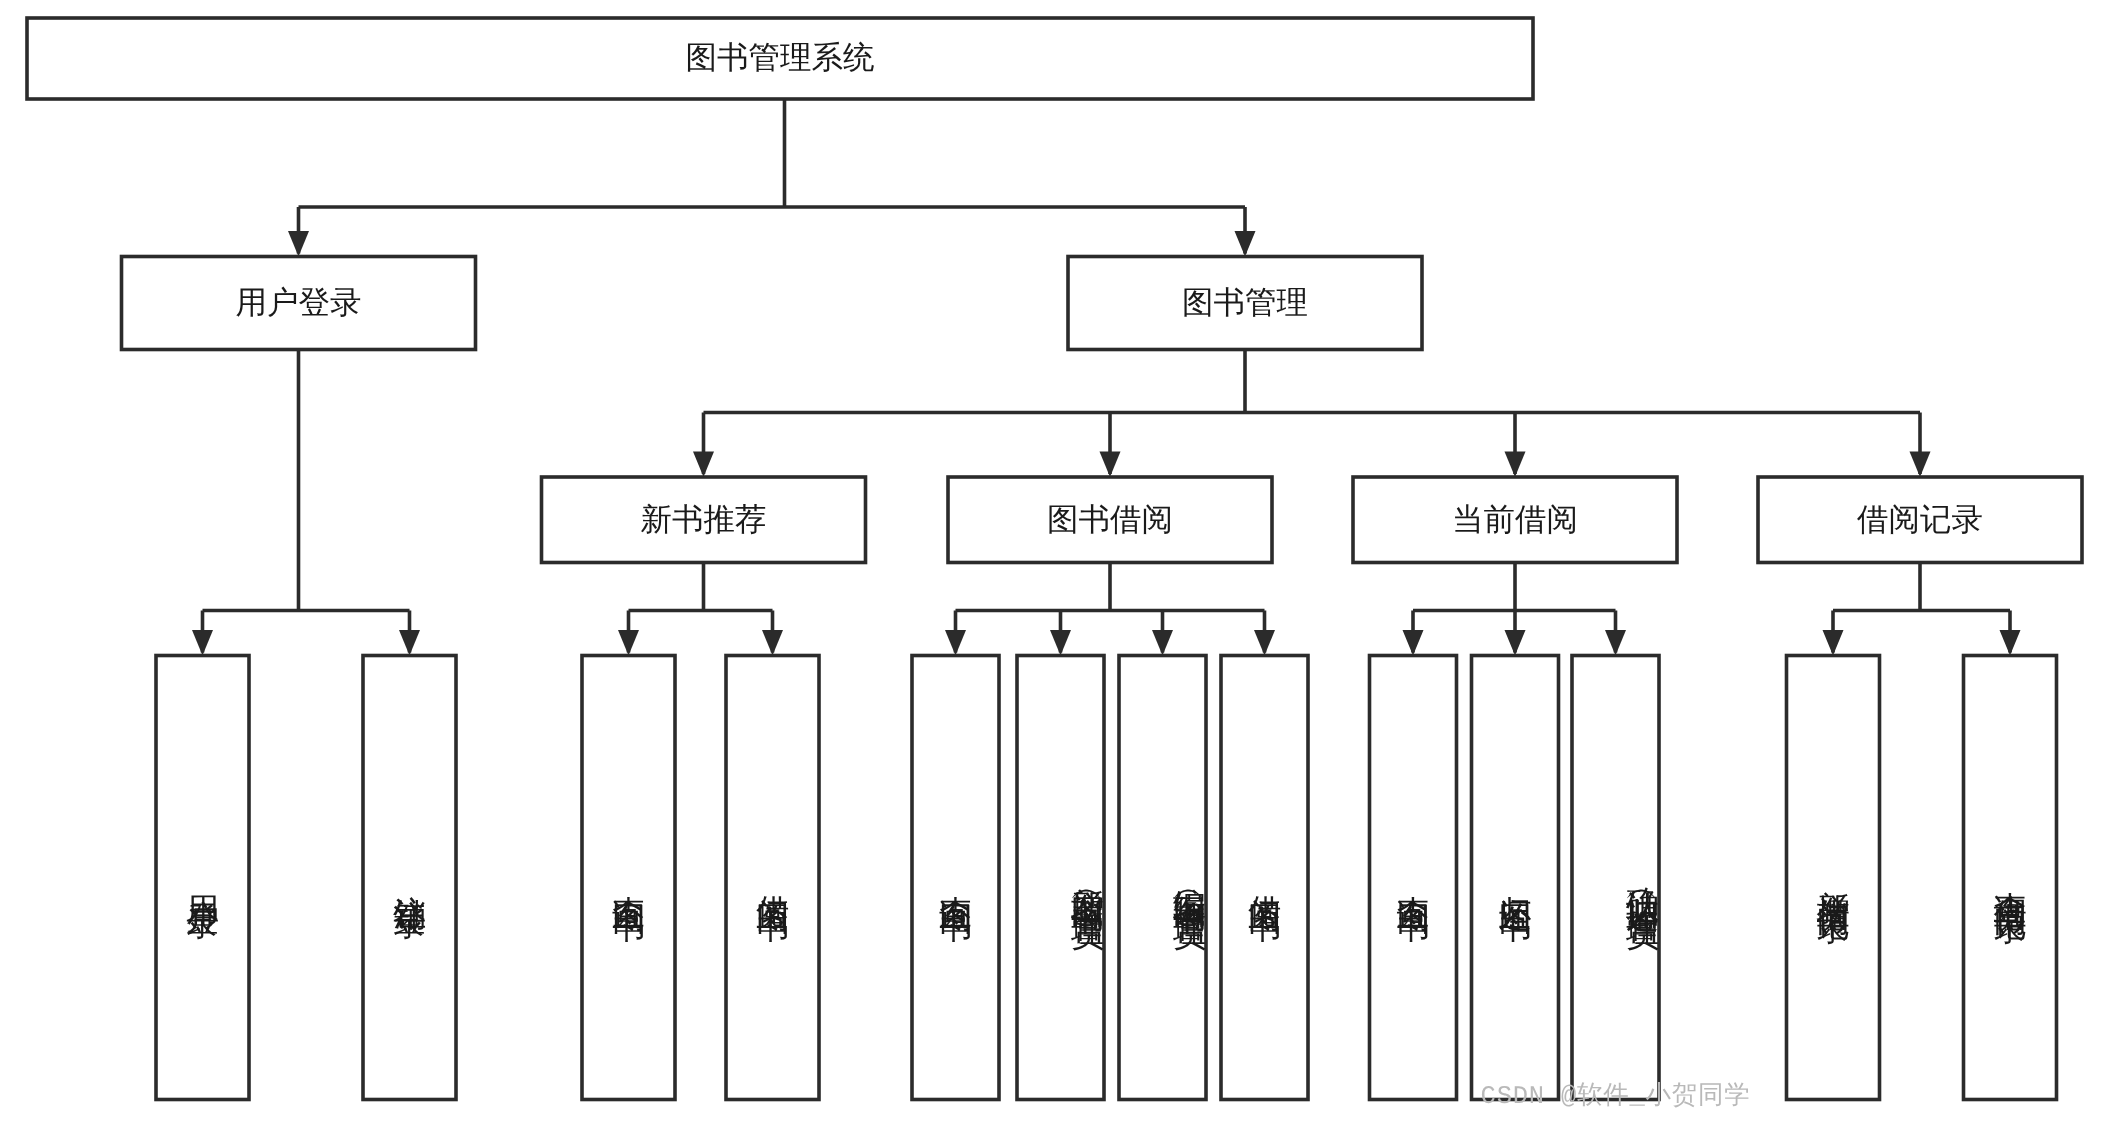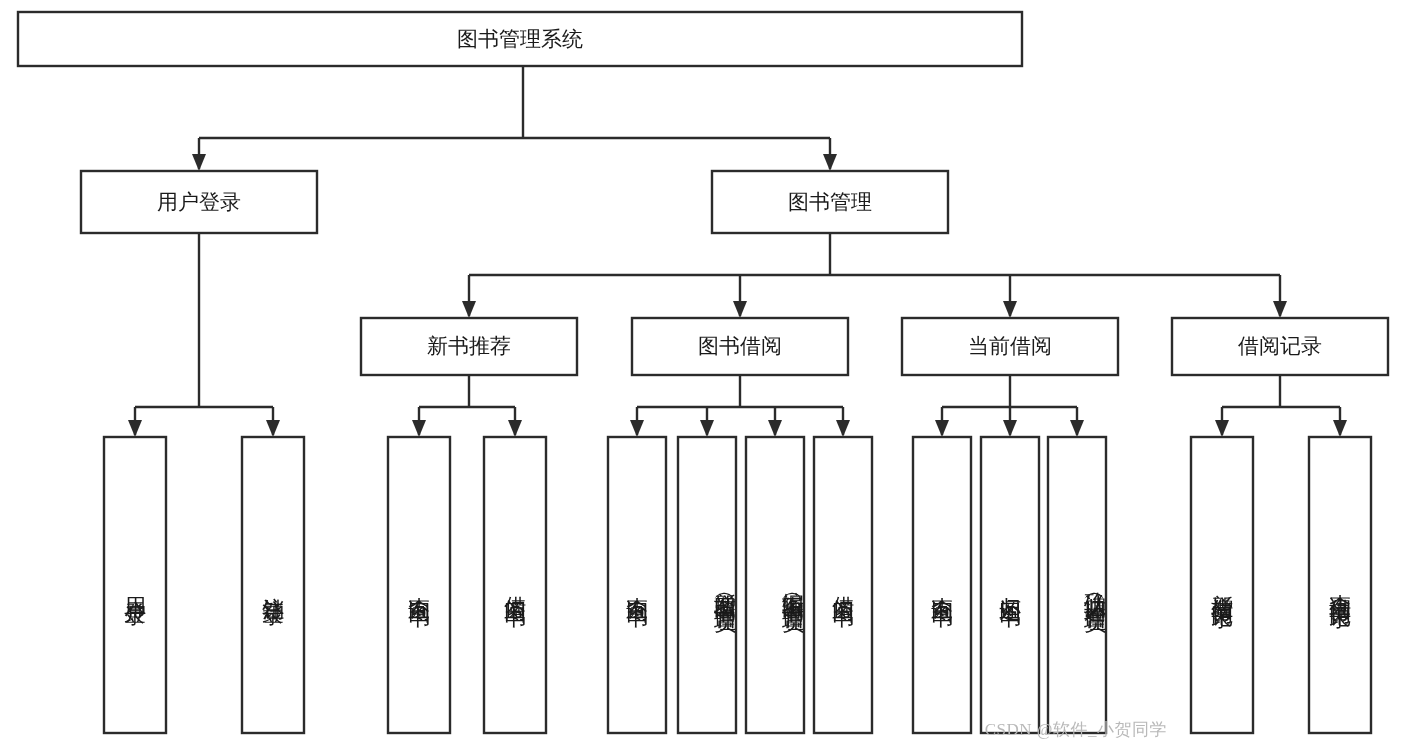--- a/index.html
+++ b/index.html
@@ -61,21 +61,21 @@
   }
   .leaf-label-wrap.align-top {
     display: flex;
     align-items: flex-start;
     justify-content: center;
   }
   .watermark {
     position: absolute;
     right: 8px;
     bottom: 6px;
-    font-family: Liberation Serif, serif;
+    font-family: Liberation Mono, monospace;
     font-size: 17px;
     color: #b9b9b9;
     letter-spacing: 0.5px;
     user-select: none;
     pointer-events: none;
   }
 </style>
 </head>
 <body>
 

